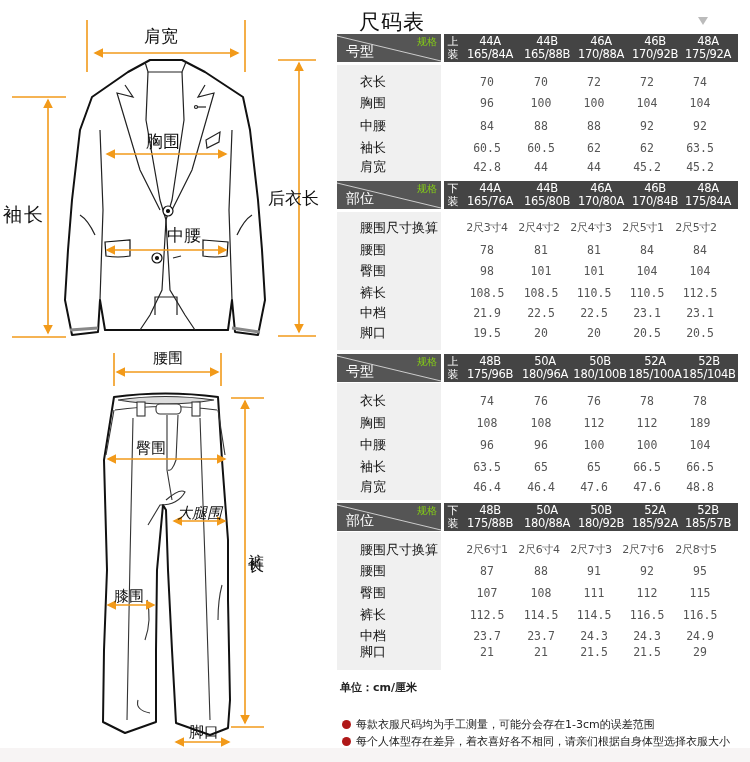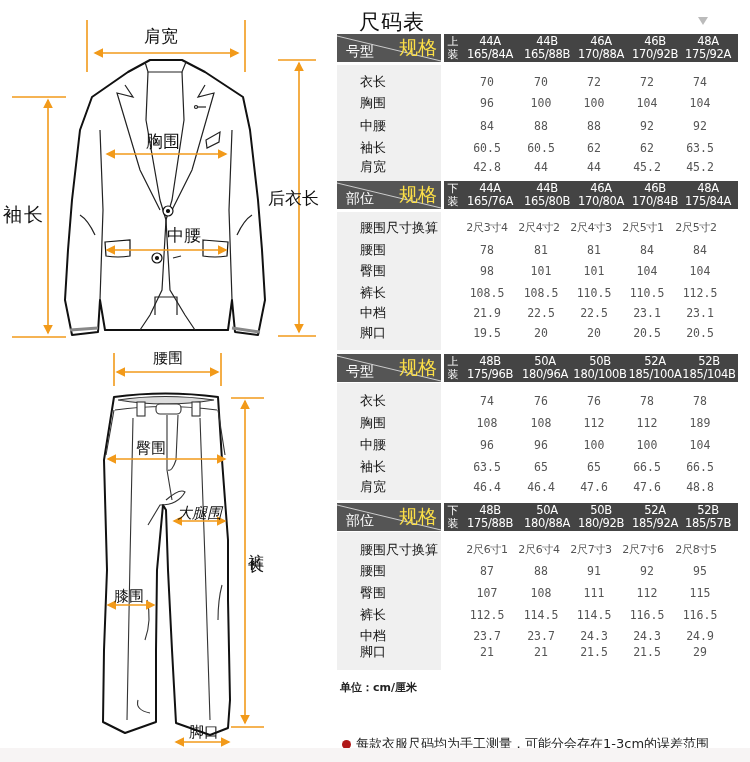--- a/index.html
+++ b/index.html
@@ -14,34 +14,34 @@
   .mlabel.vert { writing-mode: vertical-rl; letter-spacing: 4px; font-size: 16px; }
 
   
   .title { position: absolute; left: 359px; top: 8px; font-size: 21px; font-weight: normal; color: #111; letter-spacing: 1px; }
   .tri { position: absolute; left: 698px; top: 17px; width: 0; height: 0;
          border-left: 5px solid transparent; border-right: 5px solid transparent; border-top: 8px solid #bbb; }
 
   .hdr { position: absolute; left: 337px; width: 401px; height: 28px; }
   .hdr .corner { position: absolute; left: 0; top: 0; width: 104px; height: 28px; background: #555; overflow: hidden; }
   .hdr .corner svg { position: absolute; left: 0; top: 0; }
-  .hdr .corner .tr { position: absolute; right: 4px; top: 1px; color: #fde047; font-size: 19px; }
+  .hdr .corner .tr { position: absolute; right: 4px; top: 1px; color: #84cc16; font-size: 10px; }
   .hdr .corner .bl { position: absolute; left: 9px; bottom: 1px; color: #fff; font-size: 14px; }
   .hdr .band { position: absolute; left: 107px; top: 0; width: 294px; height: 28px; background: #444; }
   .hdr .kind { position: absolute; left: 3px; top: 1px; width: 12px; color: #fff; font-size: 11px; line-height: 13px; text-align: center; }
   .hdr .col { position: absolute; top: 1px; width: 60px; text-align: center; color: #fff; font-size: 11.5px; line-height: 13px; font-family: "DejaVu Sans", sans-serif; letter-spacing: -0.3px; white-space: nowrap; }
 
   .lblcol { position: absolute; left: 337px; width: 104px; background: #f0f0f0; }
   .row { position: absolute; left: 337px; width: 401px; height: 20px; }
   .row .lab { position: absolute; left: 23px; top: 0; font-size: 13px; color: #111; white-space: nowrap; line-height: 20px; }
   .row .val { position: absolute; top: 0; width: 60px; text-align: center; font-size: 11.5px; color: #555; line-height: 20px; font-family: "DejaVu Sans Mono", monospace; white-space: nowrap; }
   .row .val.cn { font-family: "DejaVu Sans", sans-serif; font-size: 11px; letter-spacing: -0.3px; }
 
   .unit { position: absolute; left: 340px; top: 680px; font-size: 11px; font-weight: bold; color: #222; }
-  .note { position: absolute; left: 342px; font-size: 13px; color: #222; white-space: nowrap; margin-top: 18px; }
+  .note { position: absolute; left: 342px; font-size: 11px; color: #222; white-space: nowrap; }
   .note .dot { display: inline-block; width: 9px; height: 9px; border-radius: 50%; background: #b01818; margin-right: 5px; vertical-align: -1px; }
   .footer-band { position: absolute; left: 0; top: 748px; width: 750px; height: 14px; background: #f7f4f4; }
 </style>
 </head>
 <body>
 
 <div class="illus">
   <svg width="330" height="762" viewBox="0 0 330 762">
     <defs>
       <marker id="ar" markerWidth="6" markerHeight="6" refX="5" refY="3" orient="auto">
@@ -419,14 +419,14 @@
       <span class="val" style="left:120px">21</span>
       <span class="val" style="left:174px">21</span>
       <span class="val" style="left:227px">21.5</span>
       <span class="val" style="left:280px">21.5</span>
       <span class="val" style="left:333px">29</span>
     </div>
 </div>
 
 <div class="unit">单位：cm/厘米</div>
 <div class="note" style="top:717px;"><span class="dot"></span><span>每款衣服尺码均为手工测量，可能分会存在1-3cm的误差范围</span></div>
-<div class="note" style="top:734px;"><span class="dot"></span></div>
+<div class="note" style="top:734px;"><span class="dot"></span><span>每个人体型存在差异，着衣喜好各不相同，请亲们根据自身体型选择衣服大小</span></div>
 <div class="footer-band"></div>
 
 </body></html>

